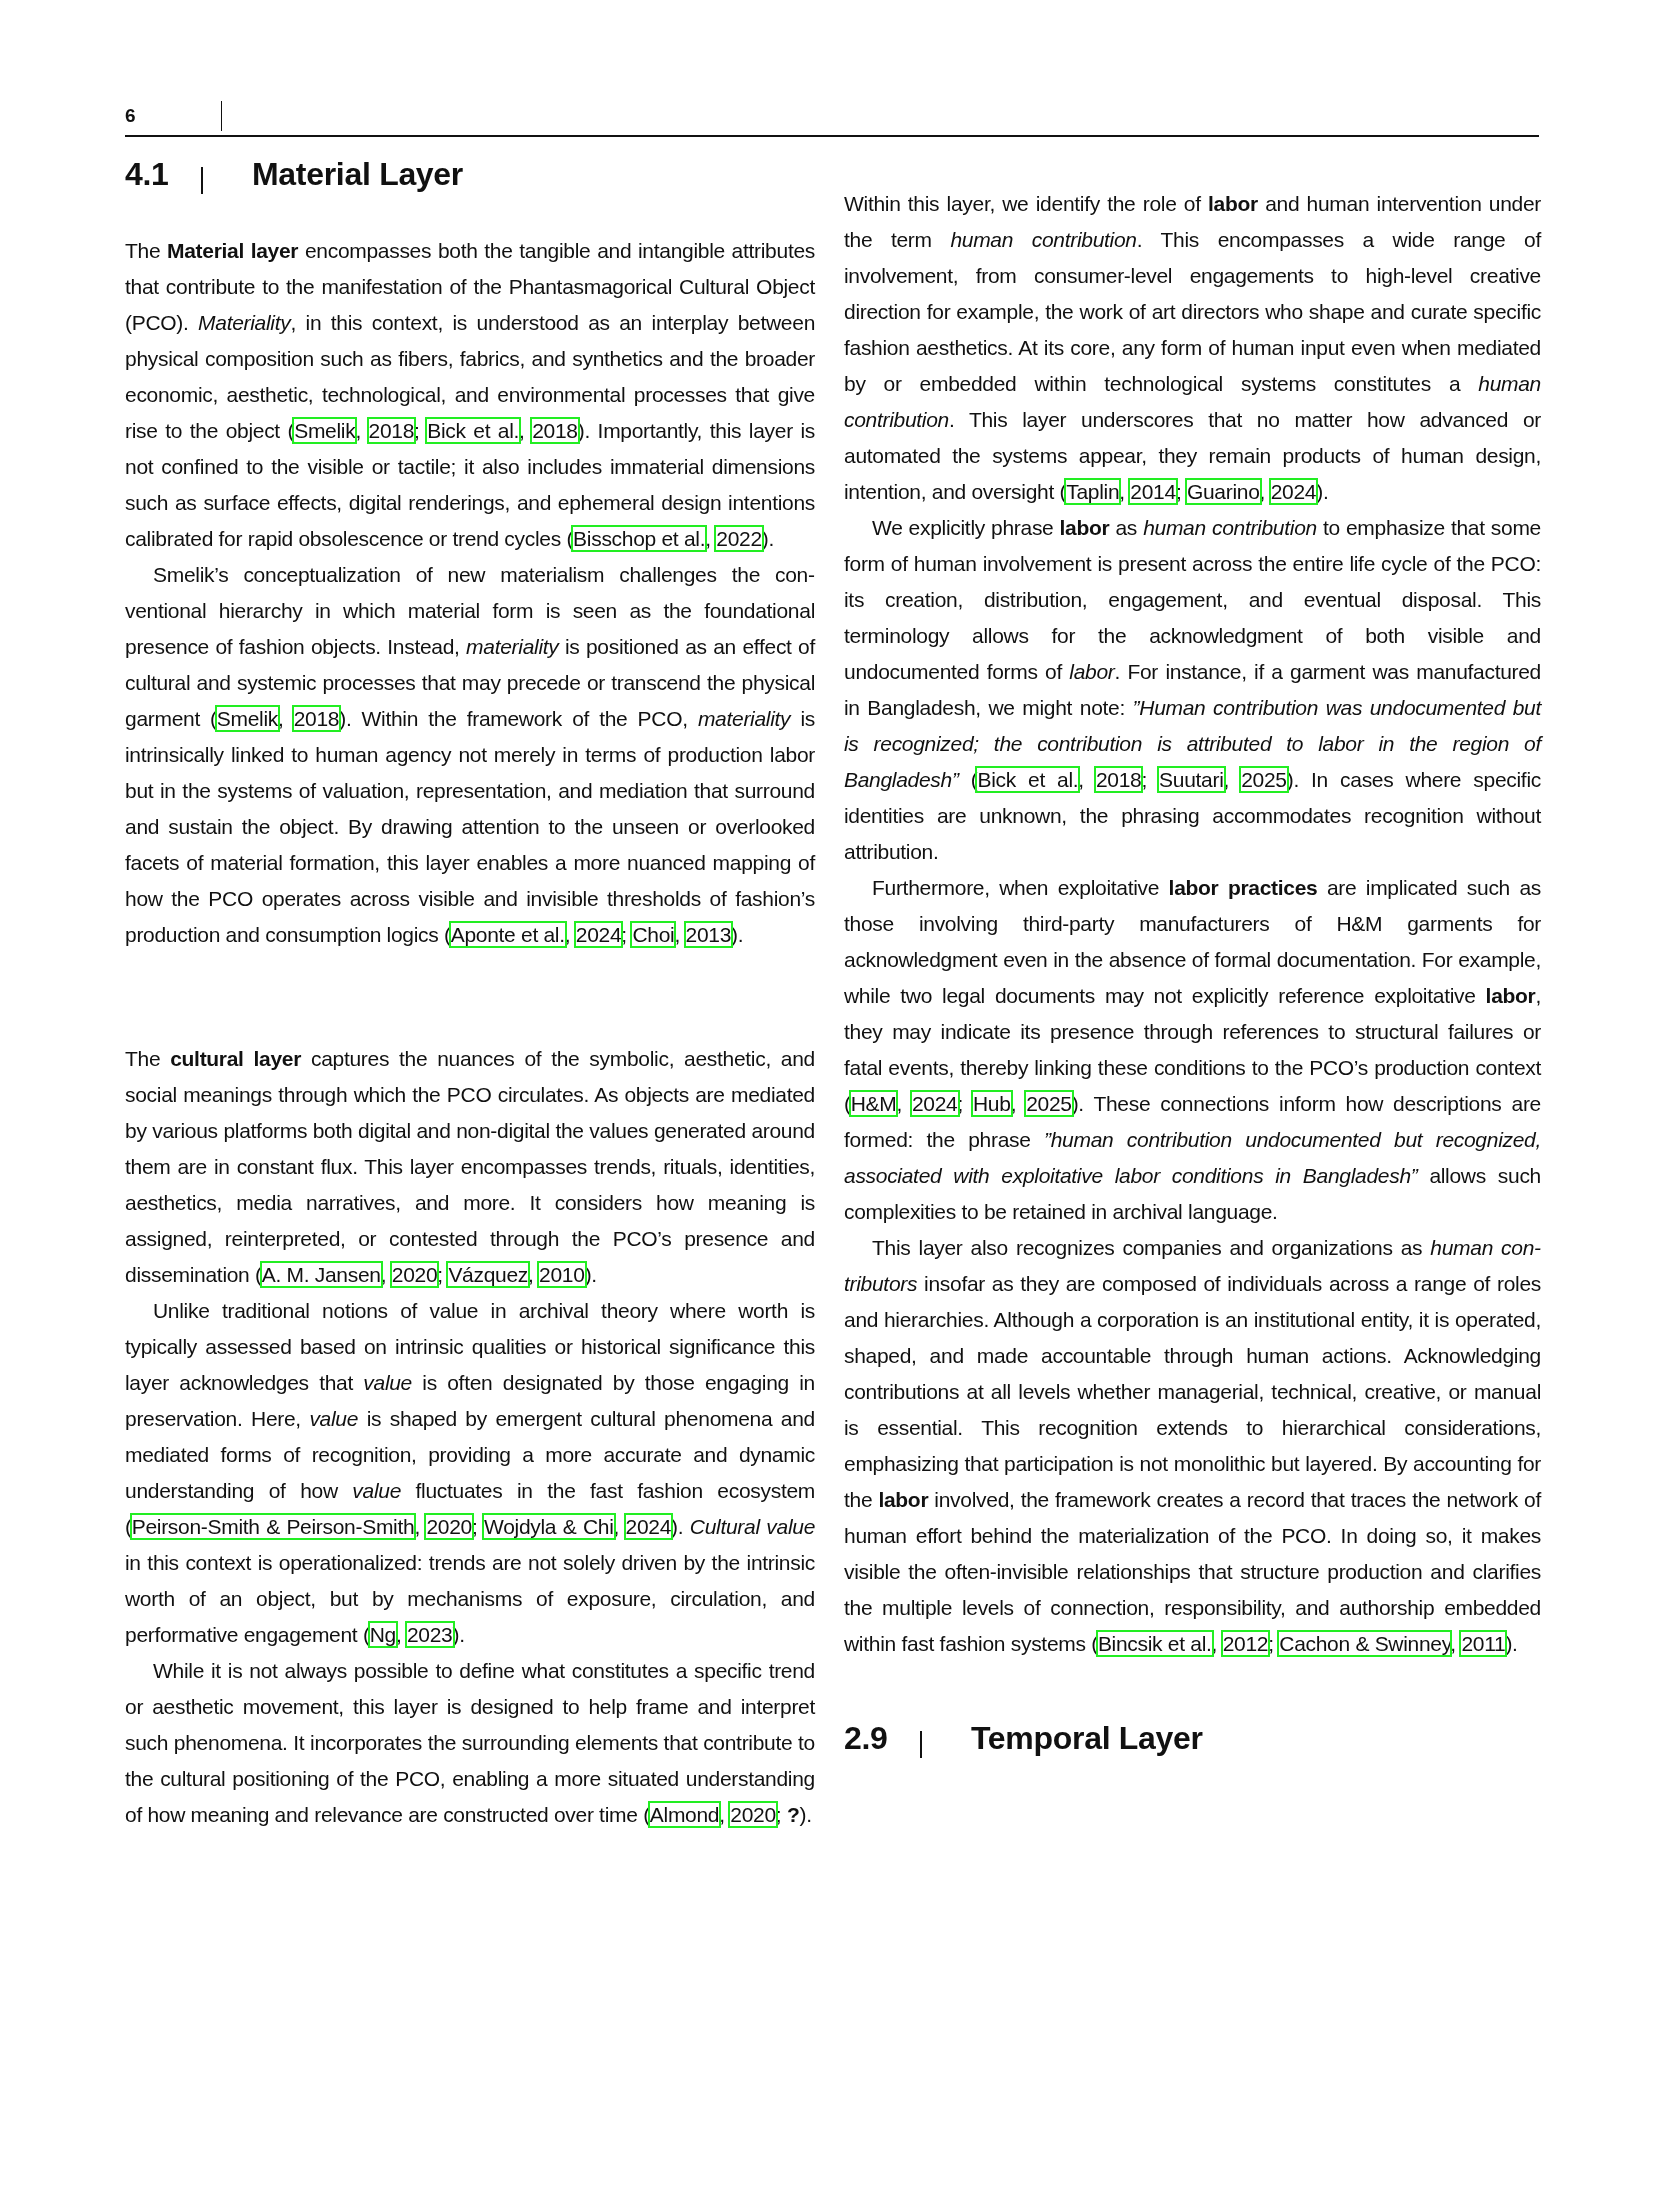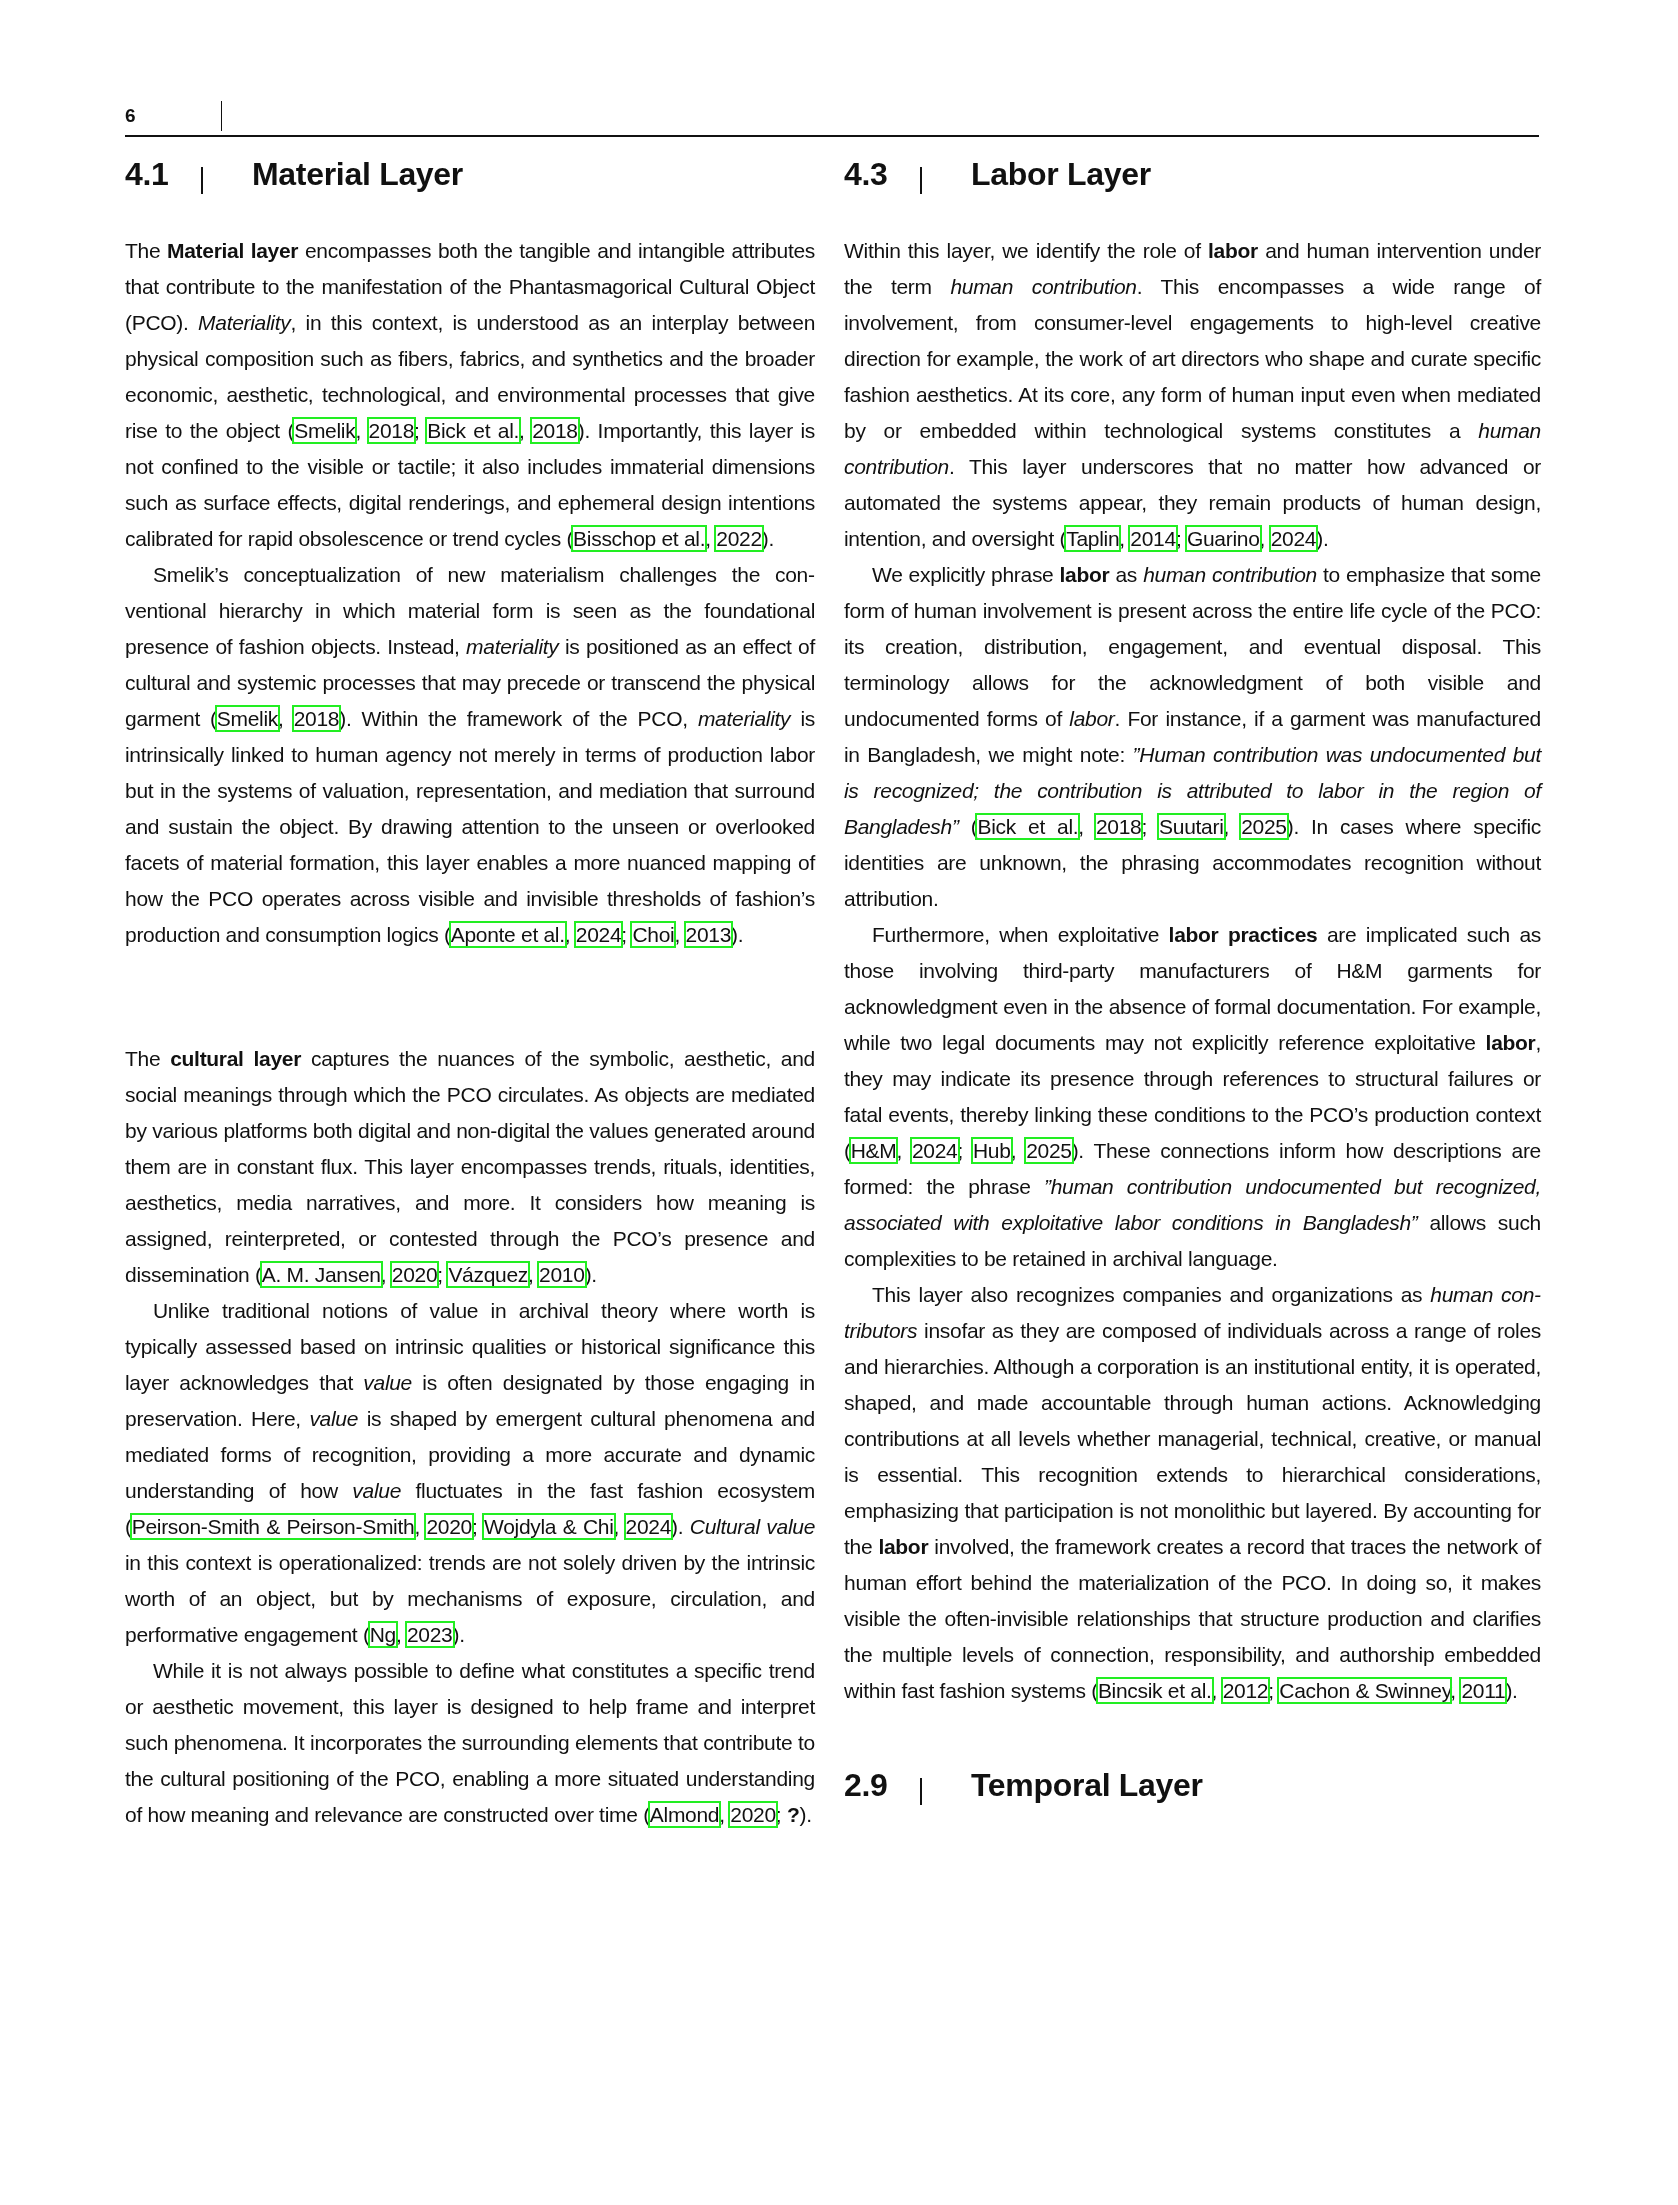--- a/index.html
+++ b/index.html
@@ -68,25 +68,20 @@
 
   <section>
     <p class="para first"><span>The </span><b>cultural layer</b><span> captures the nuances of the symbolic, aesthetic, and social meanings through which the PCO circulates. As objects are mediated by various platforms both digital and non-digital the values generated around them are in constant flux. This layer encompasses trends, rituals, identities, aesthetics, media narratives, and more. It con­siders how meaning is assigned, reinterpreted, or contested through the PCO’s presence and dissemination (</span><a class="cite" style="outline-color: rgb(34, 238, 34);">A. M. Jansen</a><span>, </span><a class="cite" style="outline-color: rgb(34, 238, 34);">2020</a><span>; </span><a class="cite" style="outline-color: rgb(34, 238, 34);">Vázquez</a><span>, </span><a class="cite" style="outline-color: rgb(34, 238, 34);">2010</a><span>).</span></p>
     <p class="para indent"><span>Unlike traditional notions of value in archival theory where worth is typically assessed based on intrinsic qualities or historical signifi­cance this layer acknowledges that </span><i>value</i><span> is often designated by those engaging in preservation. Here, </span><i>value</i><span> is shaped by emergent cultural phenomena and mediated forms of recognition, providing a more ac­curate and dynamic understanding of how </span><i>value</i><span> fluctuates in the fast fashion ecosystem (</span><a class="cite" style="outline-color: rgb(34, 238, 34);">Peirson-Smith &amp; Peirson-Smith</a><span>, </span><a class="cite" style="outline-color: rgb(34, 238, 34);">2020</a><span>; </span><a class="cite" style="outline-color: rgb(34, 238, 34);">Wojdyla &amp; Chi</a><span>, </span><a class="cite" style="outline-color: rgb(34, 238, 34);">2024</a><span>). </span><i>Cultural value</i><span> in this context is operationalized: trends are not solely driven by the intrinsic worth of an object, but by mechanisms of exposure, circulation, and performative engagement (</span><a class="cite" style="outline-color: rgb(34, 238, 34);">Ng</a><span>, </span><a class="cite" style="outline-color: rgb(34, 238, 34);">2023</a><span>).</span></p>
     <p class="para indent"><span>While it is not always possible to define what constitutes a specific trend or aesthetic movement, this layer is designed to help frame and in­terpret such phenomena. It incorporates the surrounding elements that contribute to the cultural positioning of the PCO, enabling a more situ­ated understanding of how meaning and relevance are constructed over time (</span><a class="cite" style="outline-color: rgb(34, 238, 34);">Almond</a><span>, </span><a class="cite" style="outline-color: rgb(34, 238, 34);">2020</a><span>; </span><b>?</b><span>).</span></p>
   </section>
 </div>
 
 <div class="column col-right">
   <section>
-    <h2 class="section-heading">
-      <span class="sec-num">4.3</span>
-      <span class="sec-bar"></span>
-      <span class="sec-title">Labor Layer</span>
-    </h2>
     <p class="para first"><span>Within this layer, we identify the role of </span><b>labor</b><span> and human intervention under the term </span><i>human contribution</i><span>. This encompasses a wide range of involvement, from consumer-level engagements to high-level creative direction for example, the work of art directors who shape and curate specific fashion aesthetics. At its core, any form of human input even when mediated by or embedded within technological systems consti­tutes a </span><i>human contribution</i><span>. This layer underscores that no matter how advanced or automated the systems appear, they remain products of human design, intention, and oversight (</span><a class="cite" style="outline-color: rgb(34, 238, 34);">Taplin</a><span>, </span><a class="cite" style="outline-color: rgb(34, 238, 34);">2014</a><span>; </span><a class="cite" style="outline-color: rgb(34, 238, 34);">Guarino</a><span>, </span><a class="cite" style="outline-color: rgb(34, 238, 34);">2024</a><span>).</span></p>
     <p class="para indent"><span>We explicitly phrase </span><b>labor</b><span> as </span><i>human contribution</i><span> to emphasize that some form of human involvement is present across the entire life cy­cle of the PCO: its creation, distribution, engagement, and eventual disposal. This terminology allows for the acknowledgment of both vis­ible and undocumented forms of </span><i>labor</i><span>. For instance, if a garment was manufactured in Bangladesh, we might note: </span><i>”Human contribution was undocumented but is recognized; the contribution is attributed to labor in the region of Bangladesh”</i><span> (</span><a class="cite" style="outline-color: rgb(34, 238, 34);">Bick et al.</a><span>, </span><a class="cite" style="outline-color: rgb(34, 238, 34);">2018</a><span>; </span><a class="cite" style="outline-color: rgb(34, 238, 34);">Suutari</a><span>, </span><a class="cite" style="outline-color: rgb(34, 238, 34);">2025</a><span>). In cases where specific identities are unknown, the phrasing accommodates recognition without attribution.</span></p>
     <p class="para indent"><span>Furthermore, when exploitative </span><b>labor practices</b><span> are implicated such as those involving third-party manufacturers of H&amp;M garments for acknowledgment even in the absence of formal documentation. For example, while two legal documents may not explicitly reference ex­ploitative </span><b>labor</b><span>, they may indicate its presence through references to structural failures or fatal events, thereby linking these conditions to the PCO’s production context (</span><a class="cite" style="outline-color: rgb(34, 238, 34);">H&amp;M</a><span>, </span><a class="cite" style="outline-color: rgb(34, 238, 34);">2024</a><span>; </span><a class="cite" style="outline-color: rgb(34, 238, 34);">Hub</a><span>, </span><a class="cite" style="outline-color: rgb(34, 238, 34);">2025</a><span>). These connections inform how descriptions are formed: the phrase </span><i>”human contribution un­documented but recognized, associated with exploitative labor conditions in Bangladesh”</i><span> allows such complexities to be retained in archival language.</span></p>
     <p class="para indent"><span>This layer also recognizes companies and organizations as </span><i>human con­tributors</i><span> insofar as they are composed of individuals across a range of roles and hierarchies. Although a corporation is an institutional entity, it is operated, shaped, and made accountable through human actions. Ac­knowledging contributions at all levels whether managerial, technical, creative, or manual is essential. This recognition extends to hierarchi­cal considerations, emphasizing that participation is not monolithic but layered. By accounting for the </span><b>labor</b><span> involved, the framework creates a record that traces the network of human effort behind the materi­alization of the PCO. In doing so, it makes visible the often-invisible relationships that structure production and clarifies the multiple lev­els of connection, responsibility, and authorship embedded within fast fashion systems (</span><a class="cite" style="outline-color: rgb(34, 238, 34);">Bincsik et al.</a><span>, </span><a class="cite" style="outline-color: rgb(34, 238, 34);">2012</a><span>; </span><a class="cite" style="outline-color: rgb(34, 238, 34);">Cachon &amp; Swinney</a><span>, </span><a class="cite" style="outline-color: rgb(34, 238, 34);">2011</a><span>).</span></p>
   </section>
 
   <div class="section-gap"></div>
 
   <section>
     <h2 class="section-heading">

